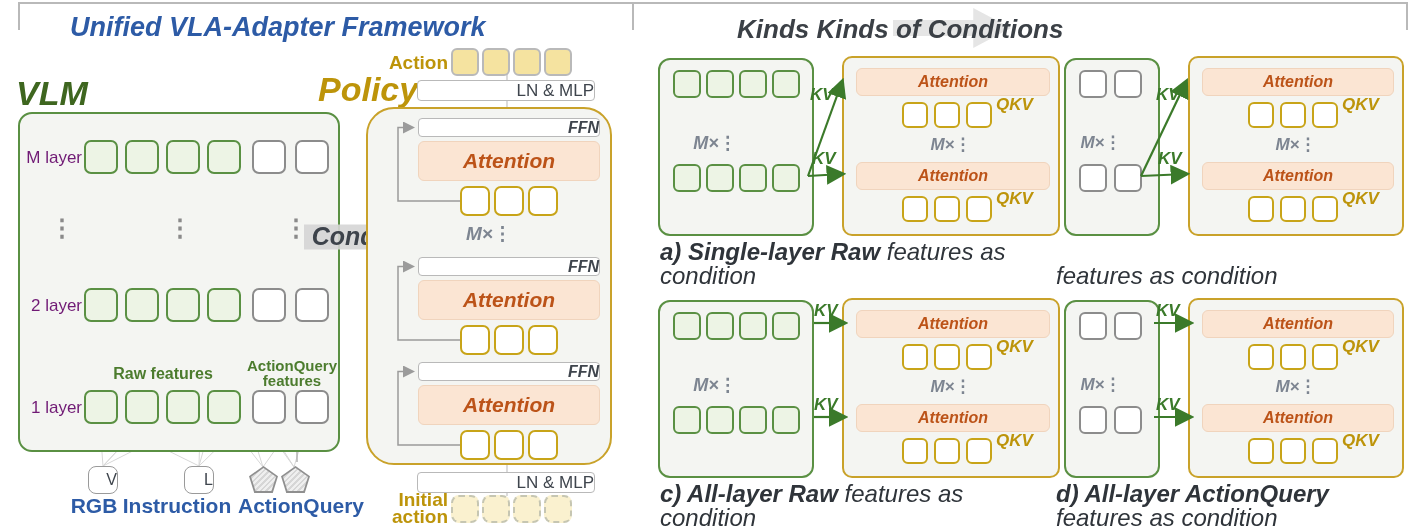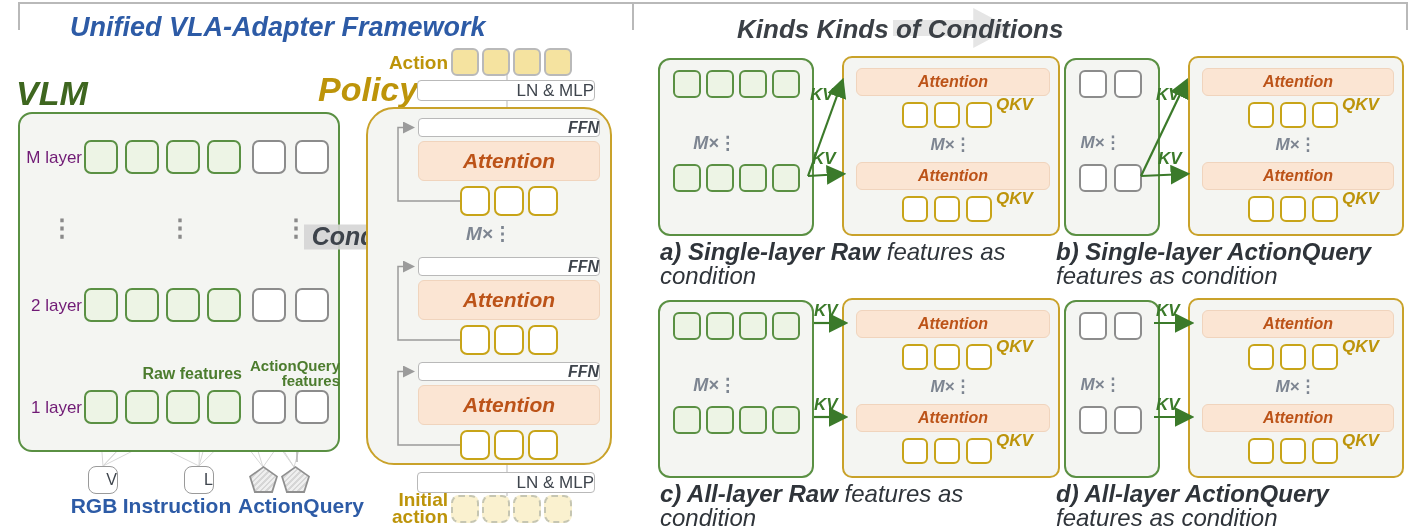--- a/index.html
+++ b/index.html
@@ -24,21 +24,21 @@
         display:flex;align-items:center;justify-content:flex-end}
   .lbl{white-space:nowrap}
   .mx{color:#7d8591;font-weight:bold;font-style:italic;text-align:center;line-height:1}
   .mx .d{font-style:normal;font-weight:bold}
   .kv{color:#3b7a2a;font-weight:bold;font-style:italic;font-size:17px;line-height:1}
   .qkv{color:#bd940a;font-weight:bold;font-style:italic;font-size:17px;line-height:1}
   .cap{font-style:italic;color:#2f343a;font-size:24px;line-height:24px}
   .cap .b{font-weight:bold}
   .gold-t{color:#bd940a;font-weight:bold}
   .blue-t{color:#2d5ba6;font-weight:bold}
-  .greenlbl{color:#4c7c2e;font-weight:bold;text-align:right;line-height:15px}
+  .greenlbl{color:#4c7c2e;font-weight:bold;text-align:center;line-height:15px}
   .layerlbl{color:#701a75;font-size:17px;text-align:right}
   .dotcol{color:#8a8a8a;font-size:24px;font-weight:bold;text-align:center;line-height:1}
   .arrowshape{clip-path:polygon(0 30%,68% 30%,68% 0,100% 50%,68% 100%,68% 70%,0 70%);background:#d5d5d5}
   .pent{width:29px;height:27px;background:#8f8f8f;position:absolute;
         clip-path:polygon(50% 0,100% 38%,82% 100%,18% 100%,0 38%)}
   .pent::after{content:"";position:absolute;inset:2px;
         background:repeating-linear-gradient(135deg,#efefef 0 2px,#d6d6d6 2px 4px);
         clip-path:polygon(50% 0,100% 38%,82% 100%,18% 100%,0 38%)}
   .frameline{background:#b9b9b9}
   svg{position:absolute;overflow:visible}
@@ -332,21 +332,21 @@
   </div>
 
   <svg style="left:1134px;top:56px" width="58" height="180">
     <line x1="7" y1="120" x2="52" y2="26" stroke="#3b7a2a" stroke-width="2.2" marker-end="url(#mGreen)"></line>
     <line x1="7" y1="120" x2="52" y2="118" stroke="#3b7a2a" stroke-width="2.2" marker-end="url(#mGreen)"></line>
   </svg>
   <div class="abs kv" style="left:1156px;top:86px">KV</div>
   <div class="abs kv" style="left:1158px;top:150px">KV</div>
 
   <div class="abs cap" style="left:1056px;top:240px;width:352px">
-    <span class="b">b) Single-layer ActionQuery</span><span></span><br>
+    <span></span><br>
     <span>features as condition</span>
   </div>
 
   <div class="abs panel gbox" style="left:658px;top:300px;width:156px;height:178px">
     <div class="row" style="left:13px;top:10px;gap:5px">
       <i class="sq green s28"></i>
         <i class="sq green s28"></i>
         <i class="sq green s28"></i>
         <i class="sq green s28"></i>
     </div>

